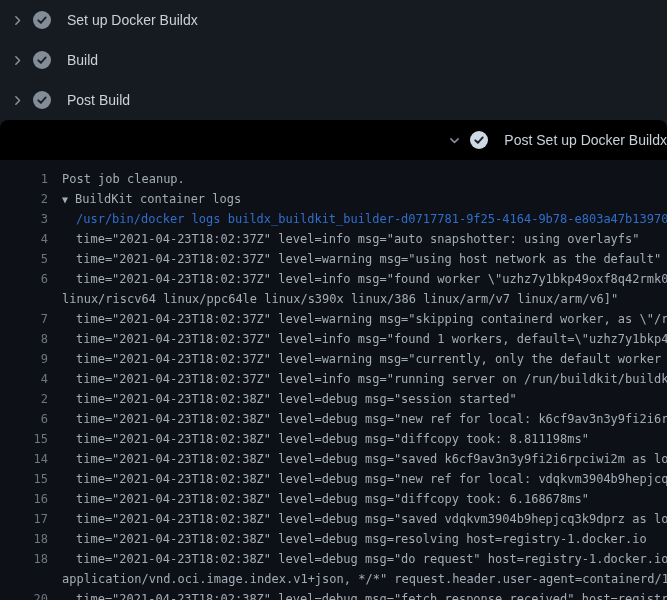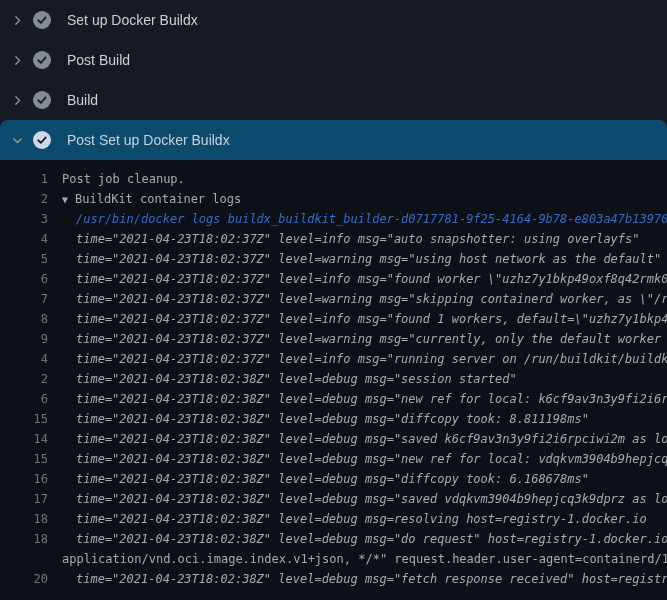--- a/index.html
+++ b/index.html
@@ -13,22 +13,23 @@
   .steps-area { background: #161b22; }
   .step-row {
     height: 40px;
     display: flex;
     align-items: center;
     padding-left: 10px;
     cursor: pointer;
     user-select: none;
   }
   .step-row.expanded {
-    background: #0c4a6e;
+    background: #000000;
     border-radius: 8px 8px 0 0;
+    justify-content: flex-end;
   }
   .chevron-box {
     width: 14px; height: 14px;
     display: flex; align-items: center; justify-content: center;
     flex: none;
   }
   .check-box {
     width: 18px; height: 18px;
     margin-left: 9px;
     flex: none;
@@ -56,21 +57,21 @@
   .log-num {
     flex: none;
     width: 48px;
     text-align: right;
     color: #6e7681;
     cursor: pointer;
     user-select: none;
   }
   .log-text { display: inline-block; text-align: center; }
   .indent-base .log-text-wrap { margin-left: 14px; }
-  .indent-group .log-text-wrap { margin-left: 28px; font-style: italic; }
+  .indent-group .log-text-wrap { margin-left: 28px; }
   .kind-command .log-text { color: #316dca; }
   .kind-group { cursor: pointer; }
   .group-toggle {
     color: #a3acb6;
     margin-right: 7px;
     font-size: 10px;
   }
 </style>
 </head>
 <body>
@@ -91,33 +92,33 @@
     <div class="step-row collapsed">
       <span class="chevron-box">
         <svg width="13" height="13" viewBox="0 0 16 16">
           <path d="M6 3.5 L10.5 8 L6 12.5" fill="none" stroke="#8b949e" stroke-width="1.8" stroke-linecap="round" stroke-linejoin="round"></path>
         </svg>
       </span>
       <span class="check-box"><svg width="18" height="18" viewBox="0 0 16 16">
           <circle cx="8" cy="8" r="8" fill="#848d97"></circle>
           <path d="M4.7 8.3 L7 10.5 L11.3 5.7" fill="none" stroke="#1c2128" stroke-width="1.7" stroke-linecap="round" stroke-linejoin="round"></path>
         </svg></span>
-      <span class="step-label">Post Build</span>
+      <span class="step-label">Build</span>
     </div>
     <div class="step-row collapsed">
       <span class="chevron-box">
         <svg width="13" height="13" viewBox="0 0 16 16">
           <path d="M6 3.5 L10.5 8 L6 12.5" fill="none" stroke="#8b949e" stroke-width="1.8" stroke-linecap="round" stroke-linejoin="round"></path>
         </svg>
       </span>
       <span class="check-box"><svg width="18" height="18" viewBox="0 0 16 16">
           <circle cx="8" cy="8" r="8" fill="#848d97"></circle>
           <path d="M4.7 8.3 L7 10.5 L11.3 5.7" fill="none" stroke="#1c2128" stroke-width="1.7" stroke-linecap="round" stroke-linejoin="round"></path>
         </svg></span>
-      <span class="step-label">Build</span>
+      <span class="step-label">Post Build</span>
     </div>
     <div class="step-row expanded">
       <span class="chevron-box">
         <svg width="13" height="13" viewBox="0 0 16 16">
           <path d="M3.5 6 L8 10.5 L12.5 6" fill="none" stroke="#8b949e" stroke-width="1.8" stroke-linecap="round" stroke-linejoin="round"></path>
         </svg>
       </span>
       <span class="check-box"><svg width="18" height="18" viewBox="0 0 16 16">
           <circle cx="8" cy="8" r="8" fill="#cdd9e5"></circle>
           <path d="M4.7 8.3 L7 10.5 L11.3 5.7" fill="none" stroke="#1c2128" stroke-width="1.7" stroke-linecap="round" stroke-linejoin="round"></path>
@@ -125,20 +126,21 @@
       <span class="step-label">Post Set up Docker Buildx</span>
     </div>
   </div>
 <div class="log-area">
     <div class="log-row indent-base kind-plain"><div class="log-num">1</div><div class="log-text-wrap"><span class="log-text">Post job cleanup.</span></div></div>
     <div class="log-row indent-base kind-group"><div class="log-num">2</div><div class="log-text-wrap"><span class="group-toggle">▼</span><span class="log-text">BuildKit container logs</span></div></div>
     <div class="log-row indent-group kind-command"><div class="log-num">3</div><div class="log-text-wrap"><span class="log-text">/usr/bin/docker logs buildx_buildkit_builder-d0717781-9f25-4164-9b78-e803a47b13970</span></div></div>
     <div class="log-row indent-group kind-plain"><div class="log-num">4</div><div class="log-text-wrap"><span class="log-text">time="2021-04-23T18:02:37Z" level=info msg="auto snapshotter: using overlayfs"</span></div></div>
     <div class="log-row indent-group kind-plain"><div class="log-num">5</div><div class="log-text-wrap"><span class="log-text">time="2021-04-23T18:02:37Z" level=warning msg="using host network as the default"</span></div></div>
     <div class="log-row indent-group kind-plain"><div class="log-num">6</div><div class="log-text-wrap"><span class="log-text">time="2021-04-23T18:02:37Z" level=info msg="found worker \"uzhz7y1bkp49oxf8q42rmk0xj</span></div></div>
+    <div class="log-row indent-base kind-plain"><div class="log-num"></div><div class="log-text-wrap"><span class="log-text">linux/riscv64 linux/ppc64le linux/s390x linux/386 linux/arm/v7 linux/arm/v6]"</span></div></div>
     <div class="log-row indent-group kind-plain"><div class="log-num">7</div><div class="log-text-wrap"><span class="log-text">time="2021-04-23T18:02:37Z" level=warning msg="skipping containerd worker, as \"/run</span></div></div>
     <div class="log-row indent-group kind-plain"><div class="log-num">8</div><div class="log-text-wrap"><span class="log-text">time="2021-04-23T18:02:37Z" level=info msg="found 1 workers, default=\"uzhz7y1bkp49o</span></div></div>
     <div class="log-row indent-group kind-plain"><div class="log-num">9</div><div class="log-text-wrap"><span class="log-text">time="2021-04-23T18:02:37Z" level=warning msg="currently, only the default worker ca</span></div></div>
     <div class="log-row indent-group kind-plain"><div class="log-num">4</div><div class="log-text-wrap"><span class="log-text">time="2021-04-23T18:02:37Z" level=info msg="running server on /run/buildkit/buildkit</span></div></div>
     <div class="log-row indent-group kind-plain"><div class="log-num">2</div><div class="log-text-wrap"><span class="log-text">time="2021-04-23T18:02:38Z" level=debug msg="session started"</span></div></div>
     <div class="log-row indent-group kind-plain"><div class="log-num">6</div><div class="log-text-wrap"><span class="log-text">time="2021-04-23T18:02:38Z" level=debug msg="new ref for local: k6cf9av3n3y9fi2i6rpc</span></div></div>
     <div class="log-row indent-group kind-plain"><div class="log-num">15</div><div class="log-text-wrap"><span class="log-text">time="2021-04-23T18:02:38Z" level=debug msg="diffcopy took: 8.811198ms"</span></div></div>
     <div class="log-row indent-group kind-plain"><div class="log-num">14</div><div class="log-text-wrap"><span class="log-text">time="2021-04-23T18:02:38Z" level=debug msg="saved k6cf9av3n3y9fi2i6rpciwi2m as loca</span></div></div>
     <div class="log-row indent-group kind-plain"><div class="log-num">15</div><div class="log-text-wrap"><span class="log-text">time="2021-04-23T18:02:38Z" level=debug msg="new ref for local: vdqkvm3904b9hepjcq3k</span></div></div>
     <div class="log-row indent-group kind-plain"><div class="log-num">16</div><div class="log-text-wrap"><span class="log-text">time="2021-04-23T18:02:38Z" level=debug msg="diffcopy took: 6.168678ms"</span></div></div>

